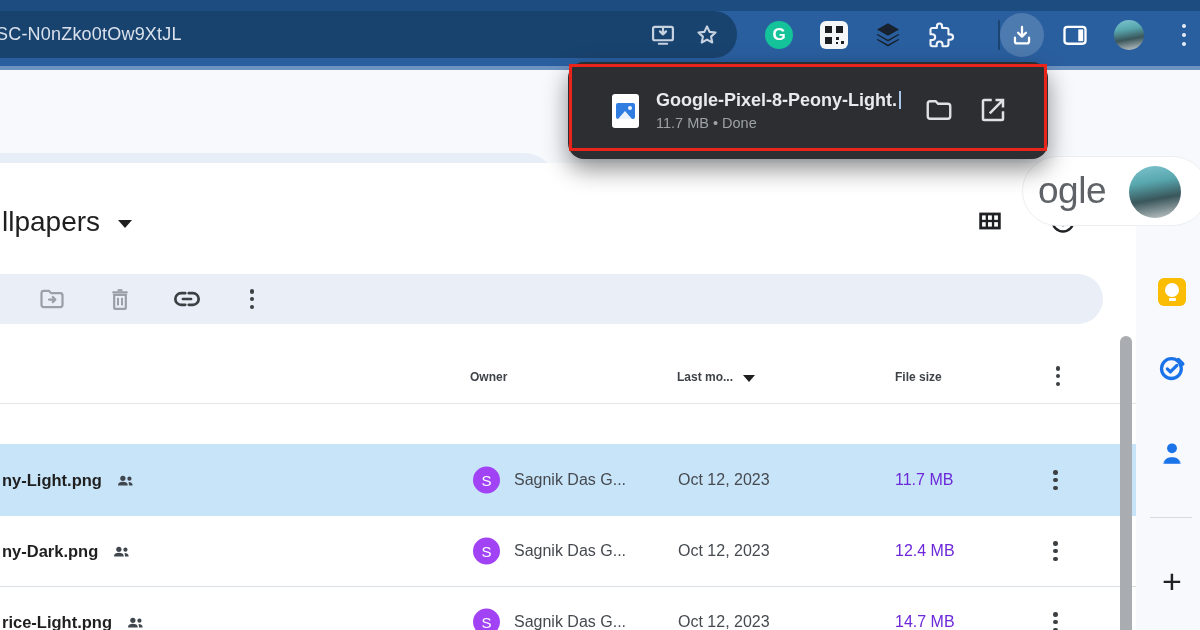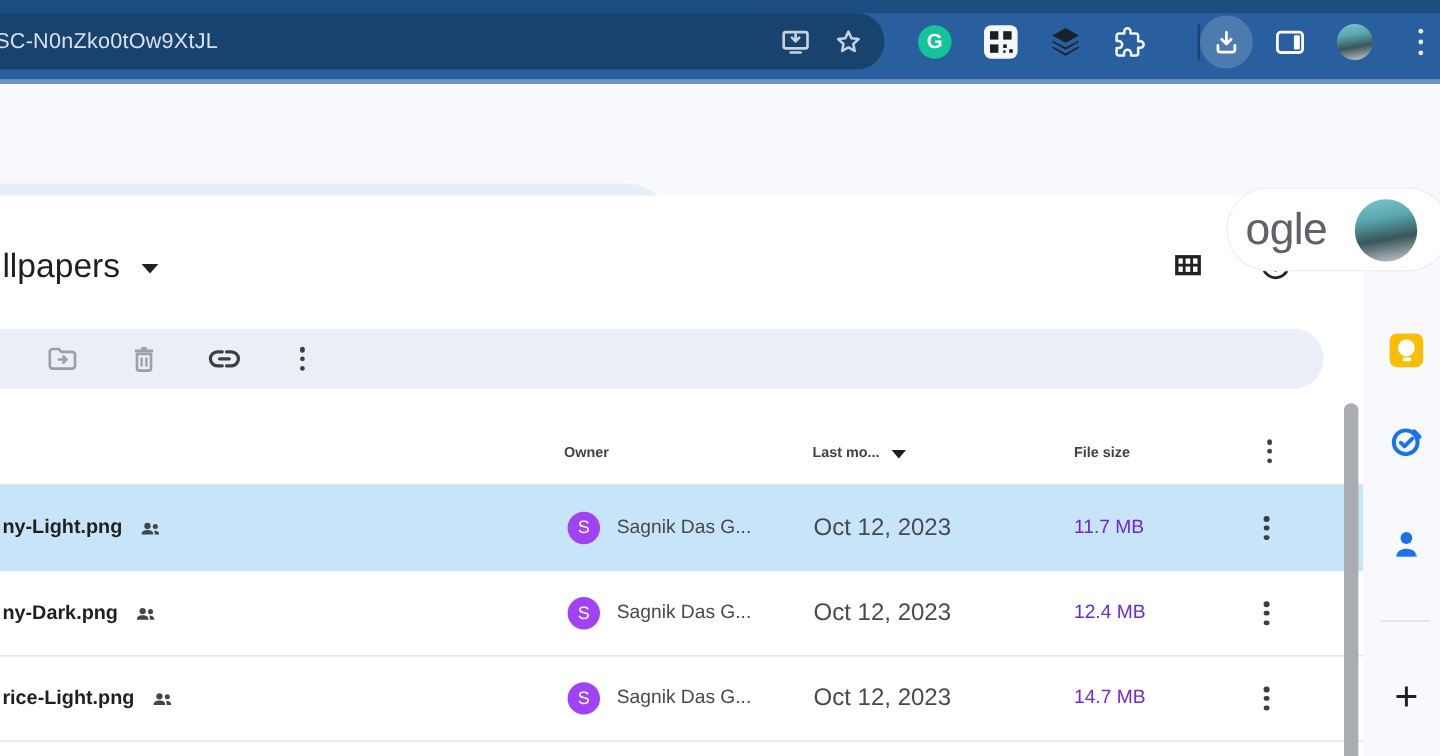--- a/index.html
+++ b/index.html
@@ -69,29 +69,29 @@
   .pill-ic { position:absolute; top:285px; width:28px; height:28px; z-index:2; }
   .kebab-d { display:flex; flex-direction:column; justify-content:space-between; align-items:center; padding:4px 0; }
   .kebab-d i { width:4.5px; height:4.5px; border-radius:50%; background:#3c4043; display:block; }
 
   .th { position:absolute; top:362px; height:30px; line-height:30px; font-size:12px; font-weight:bold;
         color:#3f4349; z-index:2; display:flex; align-items:center; }
   .th-caret { width:0; height:0; border-left:6px solid transparent; border-right:6px solid transparent;
               border-top:7px solid #1f1f1f; margin-left:10px; margin-top:2px; }
   .header-border { position:absolute; left:0; top:403px; width:1136px; height:1px; background:#e3e5e8; z-index:2; }
 
-  .row { position:absolute; left:0; width:1136px; height:71px; z-index:2; }
+  .row { position:absolute; left:0; width:1136px; height:71px; z-index:2;margin-top:40px; }
   .row.selected { background:#c8e4f9; }
   .row .cell { position:absolute; top:50%; transform:translateY(-50%); }
   .name-cell { left:2px; display:flex; align-items:center; gap:13px; }
   .file-name { font-size:16.5px; font-weight:bold; color:#1f1f1f; white-space:nowrap; }
   .owner-avatar { left:473px; width:27px; height:27px; border-radius:50%; background:#a142f4; color:#fff;
                   font-size:15px; display:flex; align-items:center; justify-content:center; }
   .owner-name { left:514px; font-size:16px; color:#464a50; white-space:nowrap; }
-  .mod-date { left:678px; font-size:20px; color:#464a50; }
+  .mod-date { left:678px; font-size:16px; color:#464a50; }
   .file-size { left:895px; font-size:16px; color:#6d28d9; }
   .row-kebab { left:1053px; }
   .row-border { border-bottom:1px solid #dadfe5; }
 
   .scrollbar { position:absolute; left:1120px; top:336px; width:12px; height:294px; background:#a9acb0;
                border-radius:6px 6px 0 0; z-index:3; }
 
   
   .side-ic { position:absolute; left:1158px; width:28px; height:28px; z-index:2; }
   .side-divider { position:absolute; left:1150px; top:517px; width:42px; height:1px; background:#d7dadd; }
@@ -336,14 +336,36 @@
 
     <div class="kebab-w">
       <i></i>
         <i></i>
         <i></i>
     </div>
 
     <div class="chrome-bottom-line"></div>
   </div>
 
+  <div class="bubble-wrap">
+    <div class="bubble"></div>
+    <div class="bubble-content">
+      <div class="file-ic">
+        <div class="img-glyph">
+            <div class="mt"></div>
+            <div class="sun"></div>
+          </div>
+      </div>
+      <div class="bubble-text">
+        <div class="dl-title"><span>Google-Pixel-8-Peony-Light.</span><span class="dl-caret"></span></div>
+        <div class="dl-status">11.7 MB • Done</div>
+      </div>
+    </div>
+    <svg class="bubble-btn folder" viewBox="0 0 24 24">
+      <path d="M3 7a2 2 0 012-2h4.3l2 2H19a2 2 0 012 2v8a2 2 0 01-2 2H5a2 2 0 01-2-2V7z" fill="none" stroke="#dfe1e5" stroke-width="1.9"></path>
+    </svg>
+    <svg class="bubble-btn open" viewBox="0 0 24 24">
+      <path d="M19 19H5V5h6V3H5a2 2 0 00-2 2v14a2 2 0 002 2h14a2 2 0 002-2v-6h-2v6zM14 3v2h3.6l-8.9 8.9 1.4 1.4L19 6.4V10h2V3h-7z" fill="#dfe1e5"></path>
+    </svg>
+    <div class="red-frame"></div>
+  </div>
 
 </div>
 
 </body></html>

